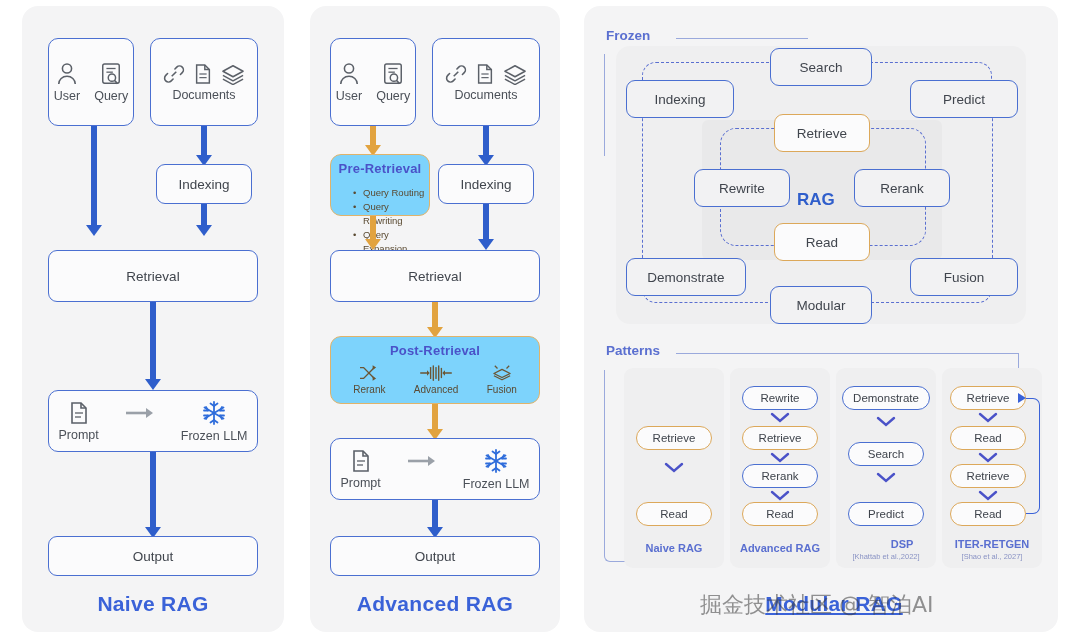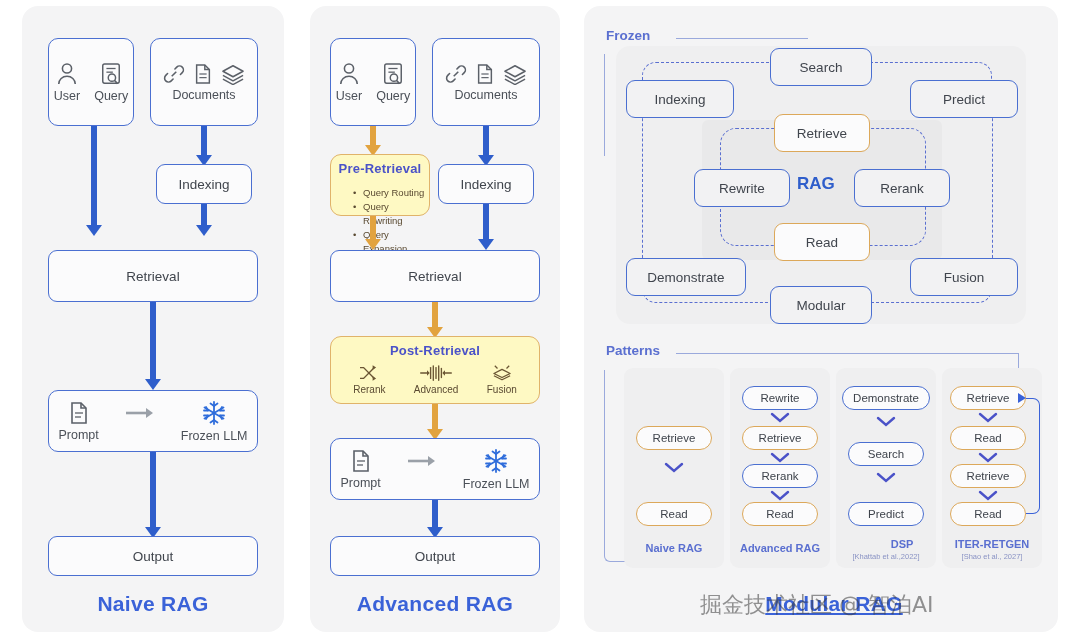--- a/index.html
+++ b/index.html
@@ -55,21 +55,21 @@
     width: 0; height: 0; border-left: 8px solid transparent; border-right: 8px solid transparent;
   }
   .arrow.blue .shaft { background: #2f5ecb; }
   .arrow.blue .head  { border-top: 11px solid #2f5ecb; }
   .arrow.orange .shaft { background: #e2a33f; }
   .arrow.orange .head  { border-top: 11px solid #e2a33f; }
 
   
   .tinted {
     position: absolute;
-    background: #fef9c3;
+    background: #7dd3fc;
     border: 1.4px solid #e0b36a;
     border-radius: 11px;
   }
   .tinted .t-title {
     text-align: center; color: #4a52c8; font-weight: bold; font-size: 13px;
     letter-spacing: .2px; margin-top: 6px;
   }
   .tinted ul { list-style: none; margin: 10px 0 0 22px; }
   .tinted li { font-size: 9.5px; color: #5a4a32; line-height: 14px; position: relative; padding-left: 10px; }
   .tinted li::before { content: "•"; position: absolute; left: 0; color: #5a4a32; }
@@ -486,21 +486,21 @@
     <div class="node gray-fill" style="left:42px; top:252px; width:120px; height:38px;">
       <span>Demonstrate</span>
     </div>
     <div class="node gray-fill" style="left:326px; top:252px; width:108px; height:38px;">
       <span>Fusion</span>
     </div>
     <div class="node gray-fill" style="left:186px; top:280px; width:102px; height:38px;">
       <span>Modular</span>
     </div>
 
-    <div class="rag-label" style="left:213px; top:168px;">RAG</div>
+    <div class="rag-label" style="left:213px; top:184px;">RAG</div>
 
     <div class="sect-label" style="left:22px; top:337px;">Patterns</div>
     <div class="sect-line" style="left:92px; top:347px; width:343px;"></div>
     <div class="sect-bracket" style="left:420px; top:347px; width:15px; height:210px; border-top:none; border-left:none;"></div>
     <div class="sect-bracket-l" style="left:20px; top:364px; width:34px; height:192px; border-top:none; border-right:none;"></div>
 
     <div class="pcol" style="left:40px; top:362px; width:100px; height:200px;"></div>
     <div class="pnode orange" style="left:52px; top:420px; width:76px; height:24px;">
       <span>Retrieve</span>
     </div>

